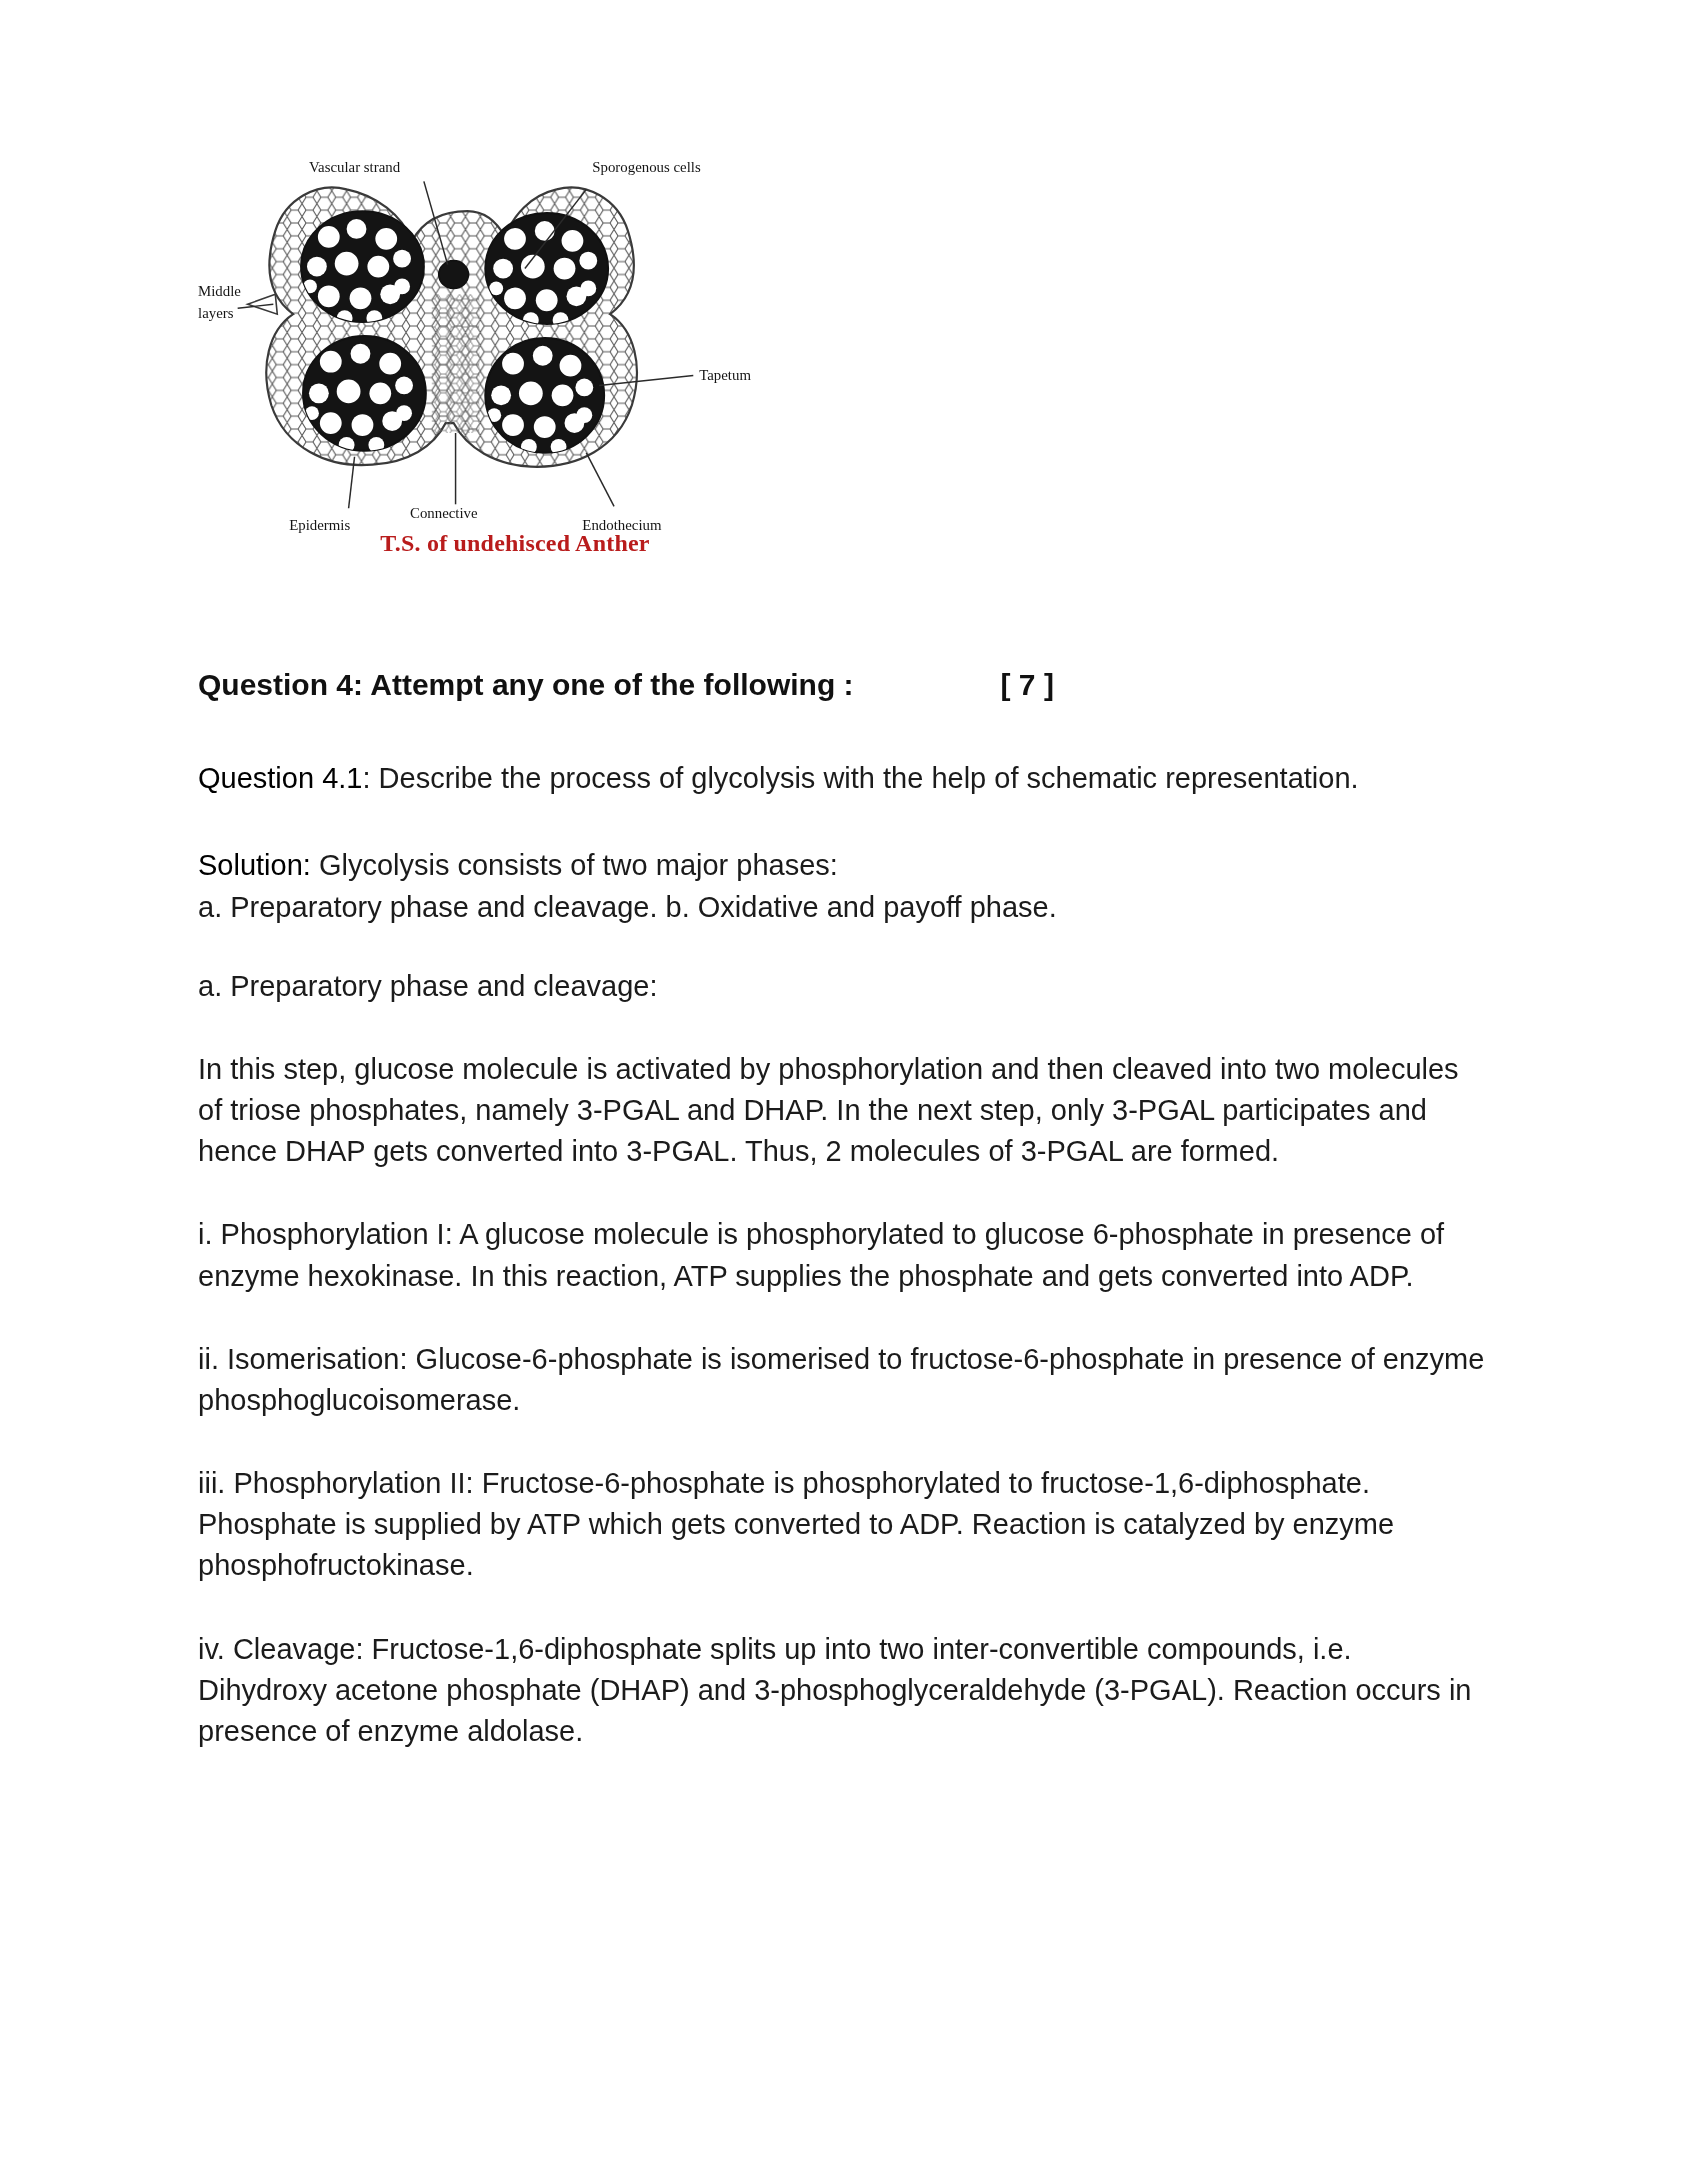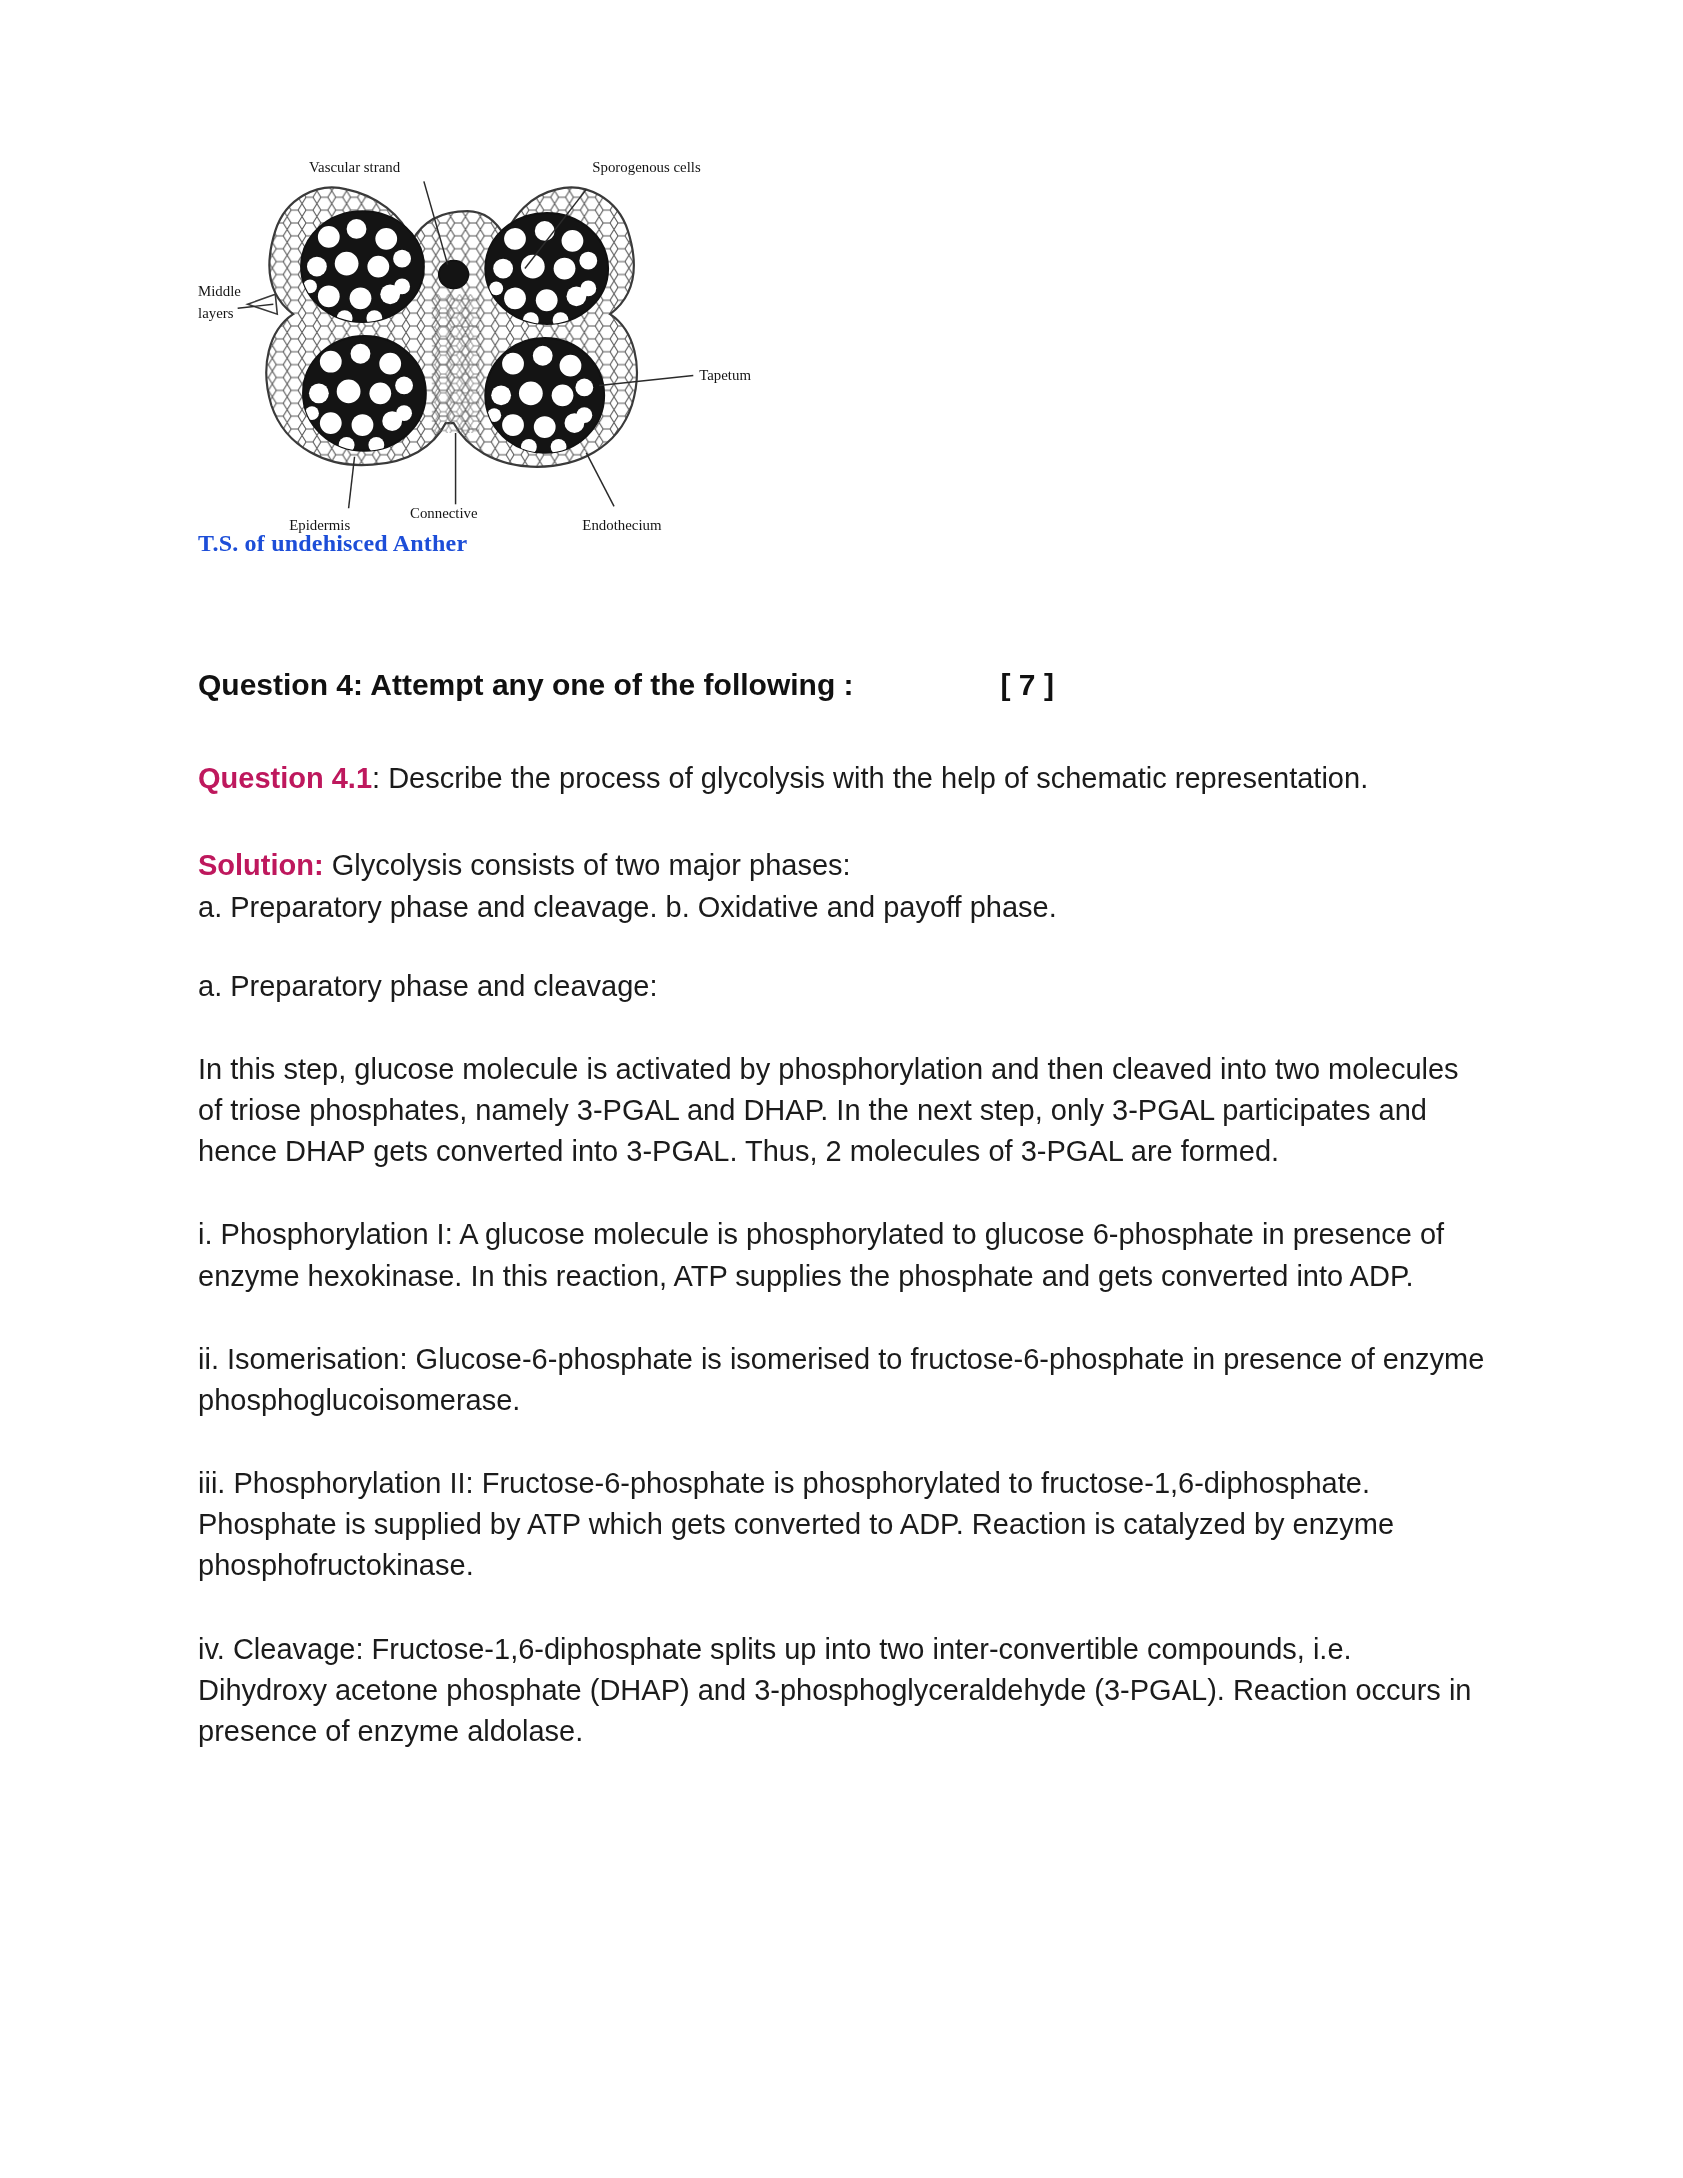--- a/index.html
+++ b/index.html
@@ -38,26 +38,26 @@
     width: 634px;
     height: 416px;
   }
   .figure-canvas svg {
     display: block;
     width: 634px;
     height: 416px;
   }
   .fig-caption {
     width: 634px;
-    text-align: left;
+    text-align: center;
     font-family: "Liberation Serif", serif;
     font-weight: bold;
     font-size: 24px;
     letter-spacing: 0.2px;
-    color: #1d4ed8;
+    color: #b91c1c;
     margin-top: -6px;
   }
 
   
   .body-text {
     position: absolute;
     left: 198px;
     top: 665px;
     width: 1287px;
   }
@@ -81,21 +81,21 @@
   p.para {
     font-size: 29px;
     line-height: 1.42;
     color: #1b1b1b;
     margin: 0 0 42px 0;
     font-weight: normal;
   }
   p.para.tight { margin-bottom: 38px; }
   p.para.lead-gap { margin-bottom: 46px; }
 
-  .b { font-weight: bold; color: #be185d; }
+  .b { font-weight: normal; color: #000000; }
 </style>
 </head>
 <body>
 
 <div class="page">
 
   <div class="figure-block">
     <div class="figure-canvas">
       <svg viewBox="0 0 640 420" xmlns="http://www.w3.org/2000/svg">
         <defs>

